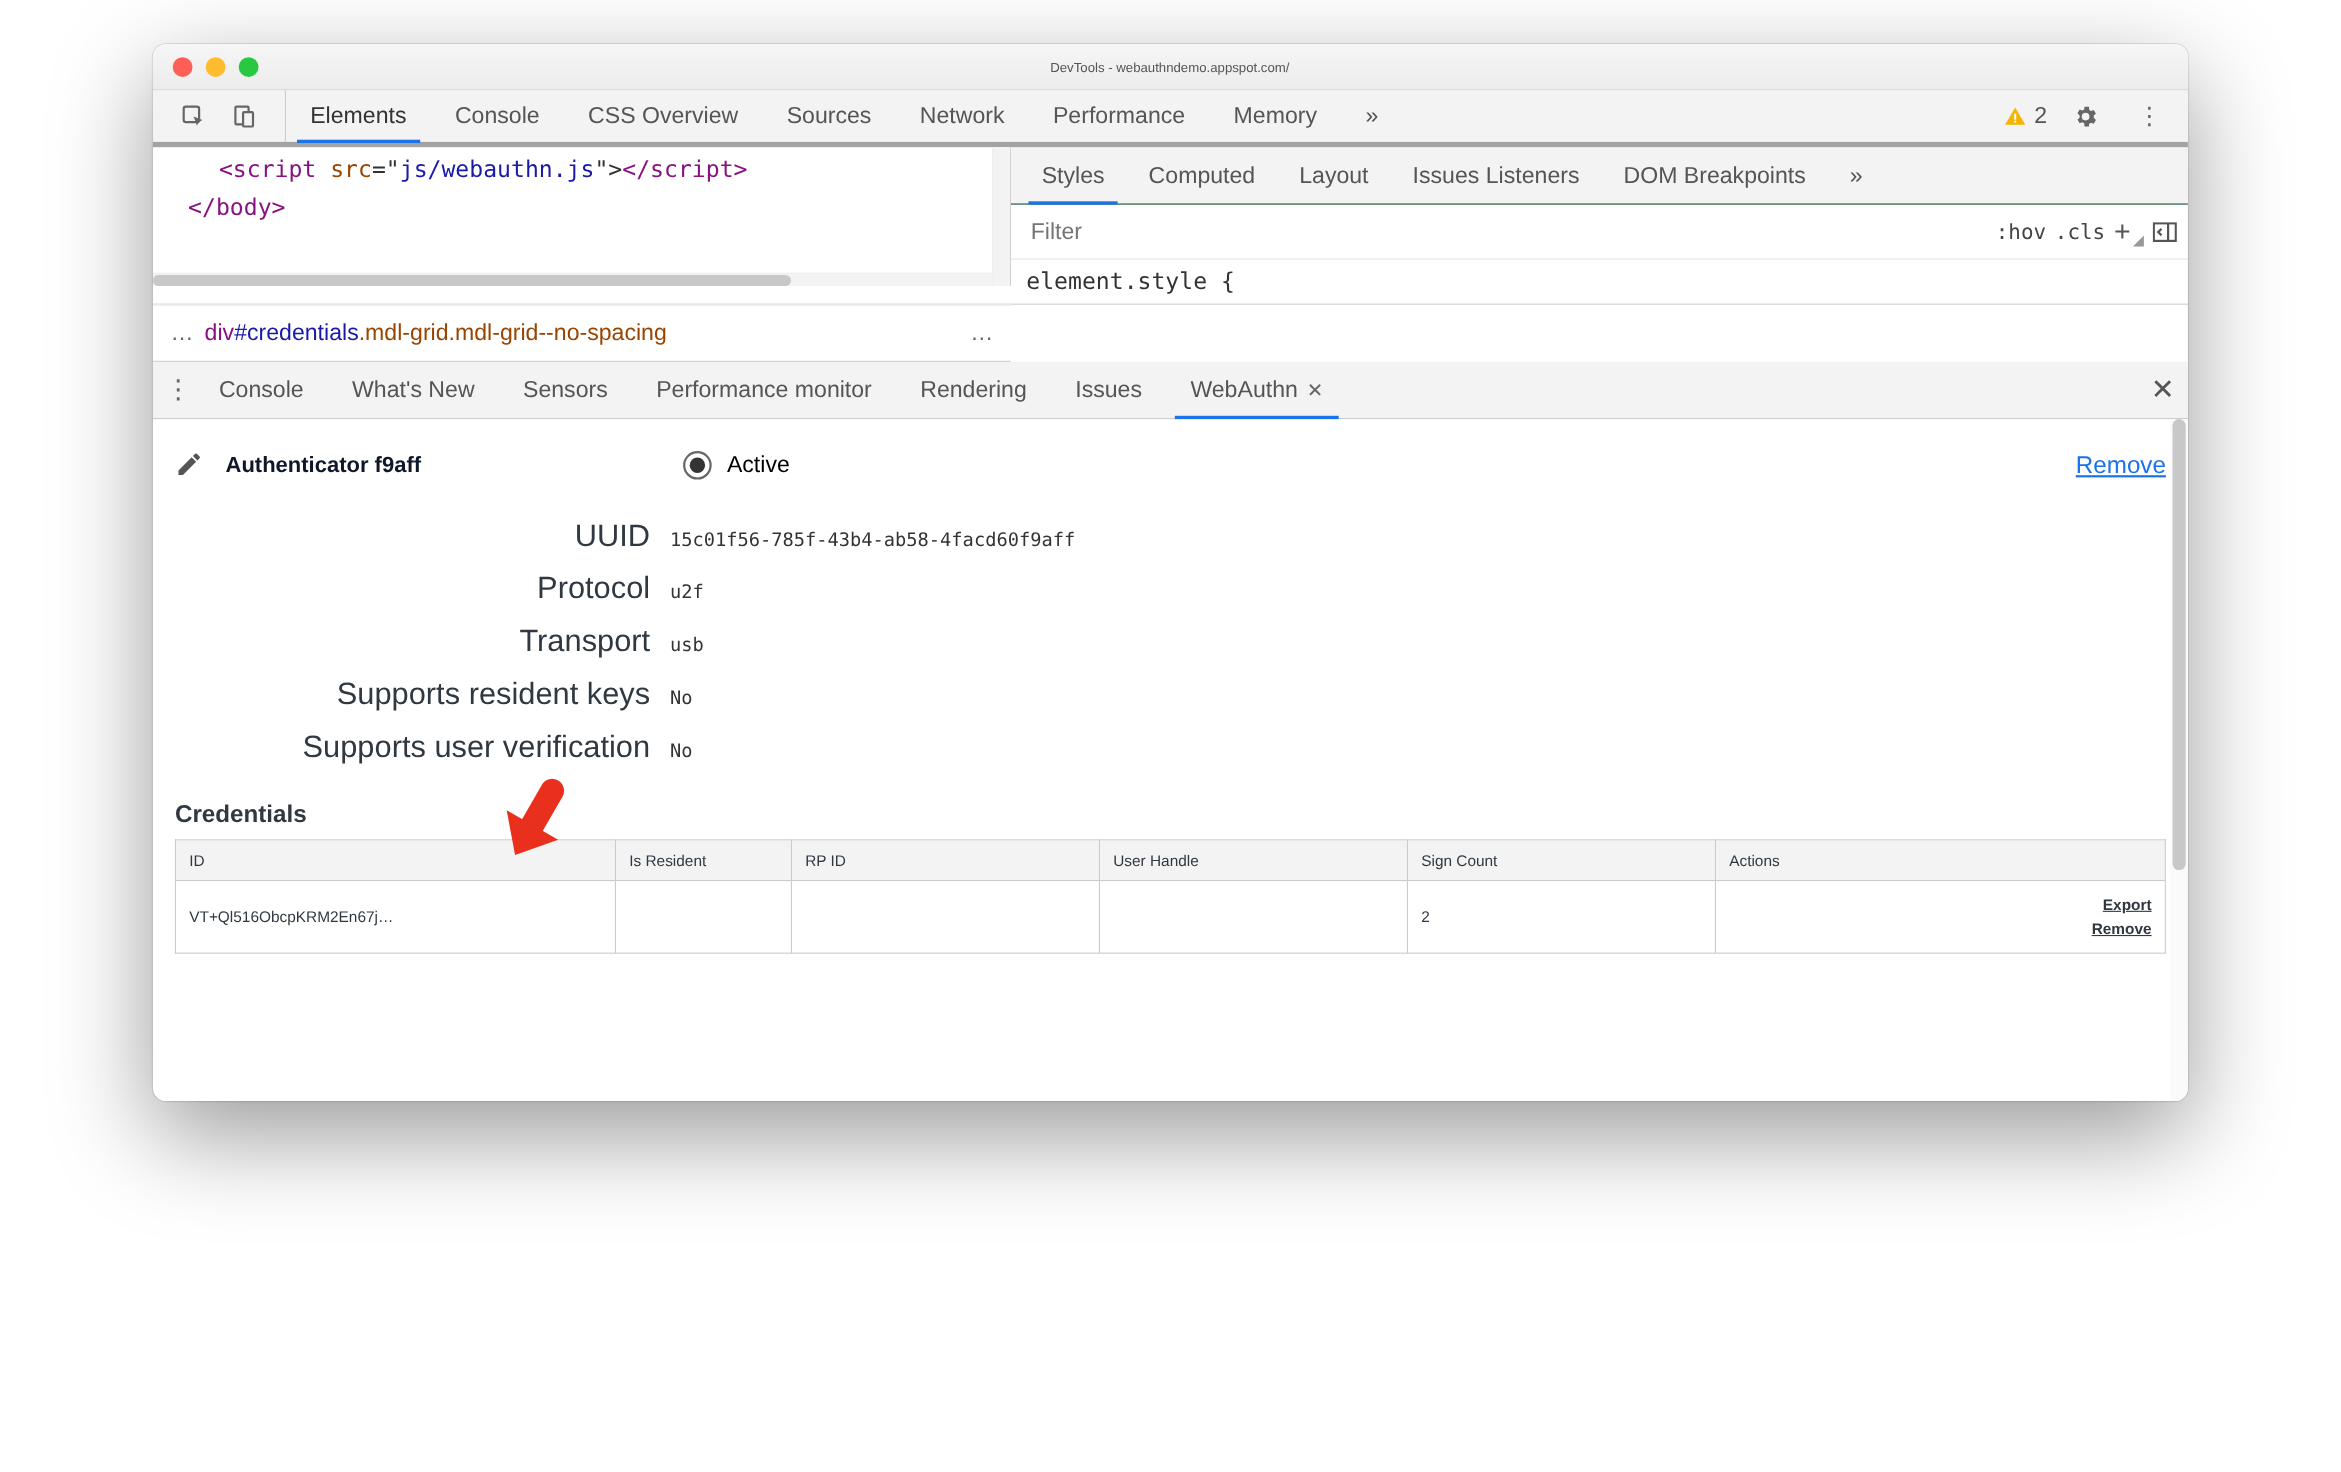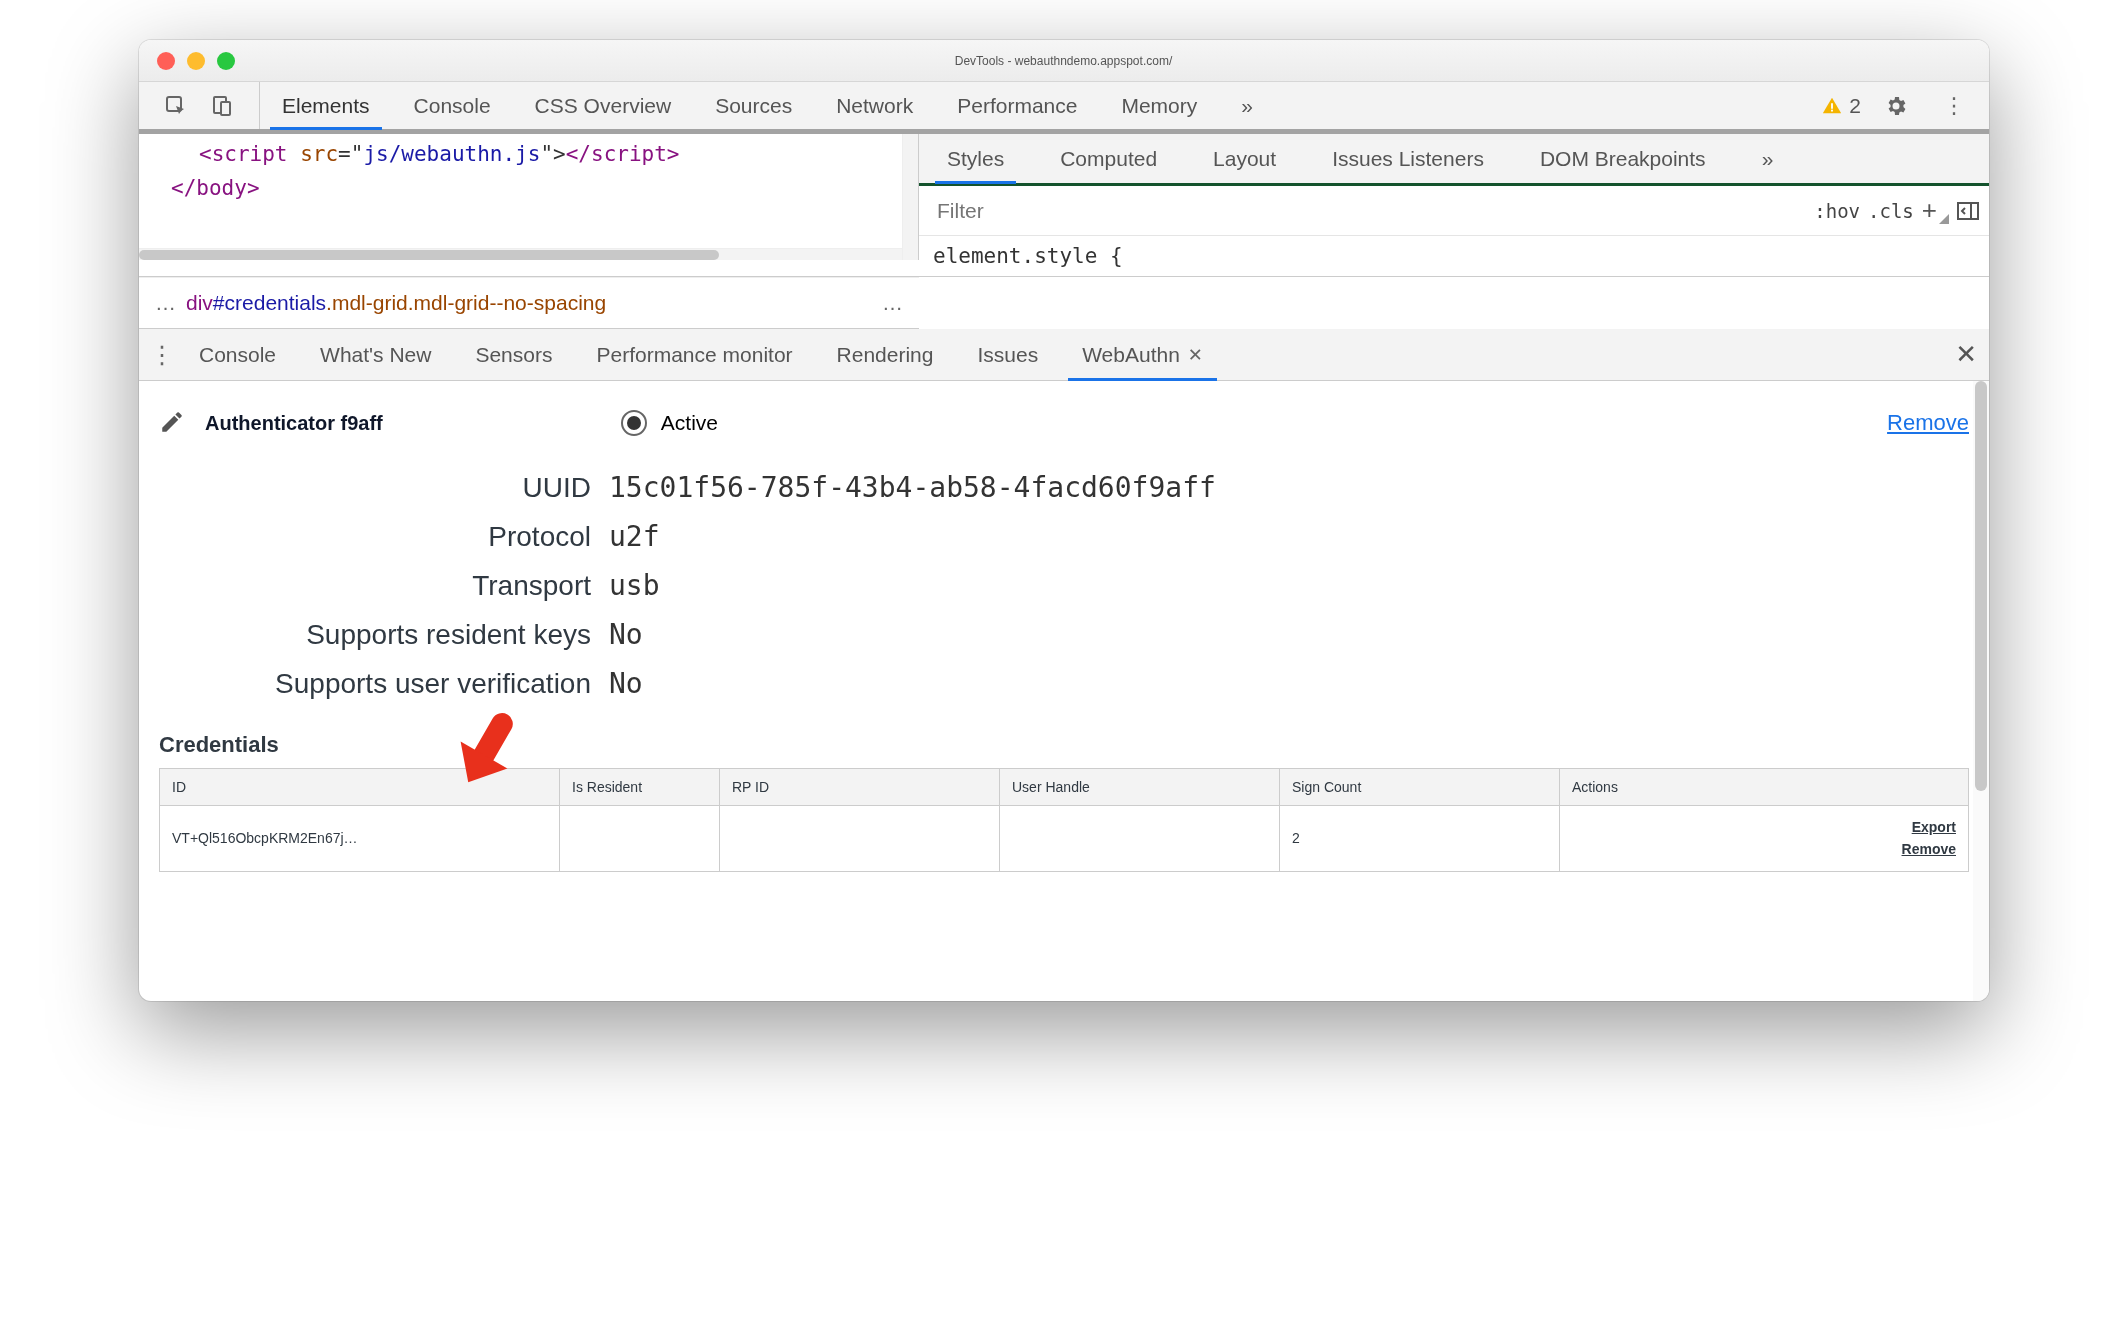--- a/index.html
+++ b/index.html
@@ -59,21 +59,21 @@
   .code-pane { width:780px; border-right:1px solid #ccc; padding:4px 10px 4px 60px; font-family:Menlo,Consolas,monospace; font-size:21px; line-height:1.6; position:relative; background:#fff; height:126px; overflow:hidden;}
   .code-pane .gutter-scroll { position:absolute; right:0; top:0; bottom:0; width:16px; background:#f3f3f3; border-left:1px solid #eee;}
   .code-pane .hscroll { position:absolute; left:0; right:16px; bottom:0; height:12px; background:#f3f3f3; border-top:1px solid #eee;}
   .code-pane .hthumb { position:absolute; left:0; width:580px; height:10px; top:1px; background:#c8c8c8; border-radius:5px;}
   .c-tag { color:#881280; }
   .c-attr { color:#994500; }
   .c-str { color:#1a1aa6; }
   .c-other { color:#333; }
 
   .styles-pane { flex:1; display:flex; flex-direction:column; }
-  .styles-tabs { display:flex; align-items:center; height:52px; border-bottom:3px solid #14532d; background:#f3f3f3; padding:0 8px; gap:16px;text-align:center;}
+  .styles-tabs { display:flex; align-items:center; height:52px; border-bottom:1px solid #14532d; background:#f3f3f3; padding:0 8px; gap:0;text-align:center;}
   .style-tab { padding:0 20px; color:#555; cursor:pointer; height:100%; display:flex; align-items:center; position:relative;}
   .style-tab.active::after { content:""; position:absolute; left:8px; right:8px; bottom:-1px; height:3px; background:#1a73e8;}
   .styles-toolbar { display:flex; align-items:center; border-bottom:1px solid #e5e5e5; height:50px; padding:0 10px;}
   .filter-input { flex:1; border:none; outline:none; font-size:21px; color:#888; background:transparent; padding:8px;}
   .styles-btns { display:flex; align-items:center; gap:8px; color:#444;}
   .styles-body { padding:8px 14px; font-family:Menlo,Consolas,monospace; color:#333; font-size:21px;}
   
   
   .breadcrumb { height:52px; border-top:1px solid #eee; border-bottom:1px solid #ccc; display:flex; align-items:center; padding:0 16px; gap:10px; font-size:21px; background:#fff;}
   .bc-ell { color:#666; }
@@ -95,21 +95,21 @@
   .edit-icon { width:28px; height:28px; cursor:pointer;}
   .auth-title { font-weight:600; font-size:20px; color:#0f172a;}
   .active-radio { display:flex; align-items:center; gap:14px; margin-left:220px;}
   .radio-outer { width:26px; height:26px; border-radius:50%; border:2px solid #666; display:flex; align-items:center; justify-content:center;}
   .radio-inner { width:14px; height:14px; border-radius:50%; background:#333;}
   .remove-link { margin-left:auto; color:#1a73e8; text-decoration:underline; cursor:pointer; font-size:22px;}
   
   .details { margin-left:20px; }
   .detail-row { display:flex; align-items:baseline; padding:8px 0;}
   .detail-label { width:430px; text-align:right; padding-right:18px; color:#303942; font-size:28px;}
-  .detail-value { font-family:Menlo,Consolas,monospace; color:#333; font-size:28px;}
+  .detail-value { font-family:Menlo,Consolas,monospace; color:#333; font-size:17px;}
 
   .cred-title { font-weight:600; font-size:22px; color:#303942; margin:24px 0 10px 0;}
   table.cred { width:100%; border-collapse:collapse; border:1px solid #ccc;}
   table.cred th, table.cred td { border:1px solid #ccc; padding:10px 12px; text-align:left; font-weight:400; font-size:14px; color:#303942;}
   table.cred th { background:#f3f3f3; }
   .cred-actions { text-align:right !important; }
   .cred-actions a { color:#303942; text-decoration:underline; display:block; cursor:pointer; font-weight:600; line-height:1.6;}
   
   .vscroll { position:absolute; right:0; top:0; bottom:0; width:16px; background:#fafafa;}
   .vthumb { position:absolute; top:0; left:2px; width:12px; height:410px; background:#c8c8c8; border-radius:6px;}

